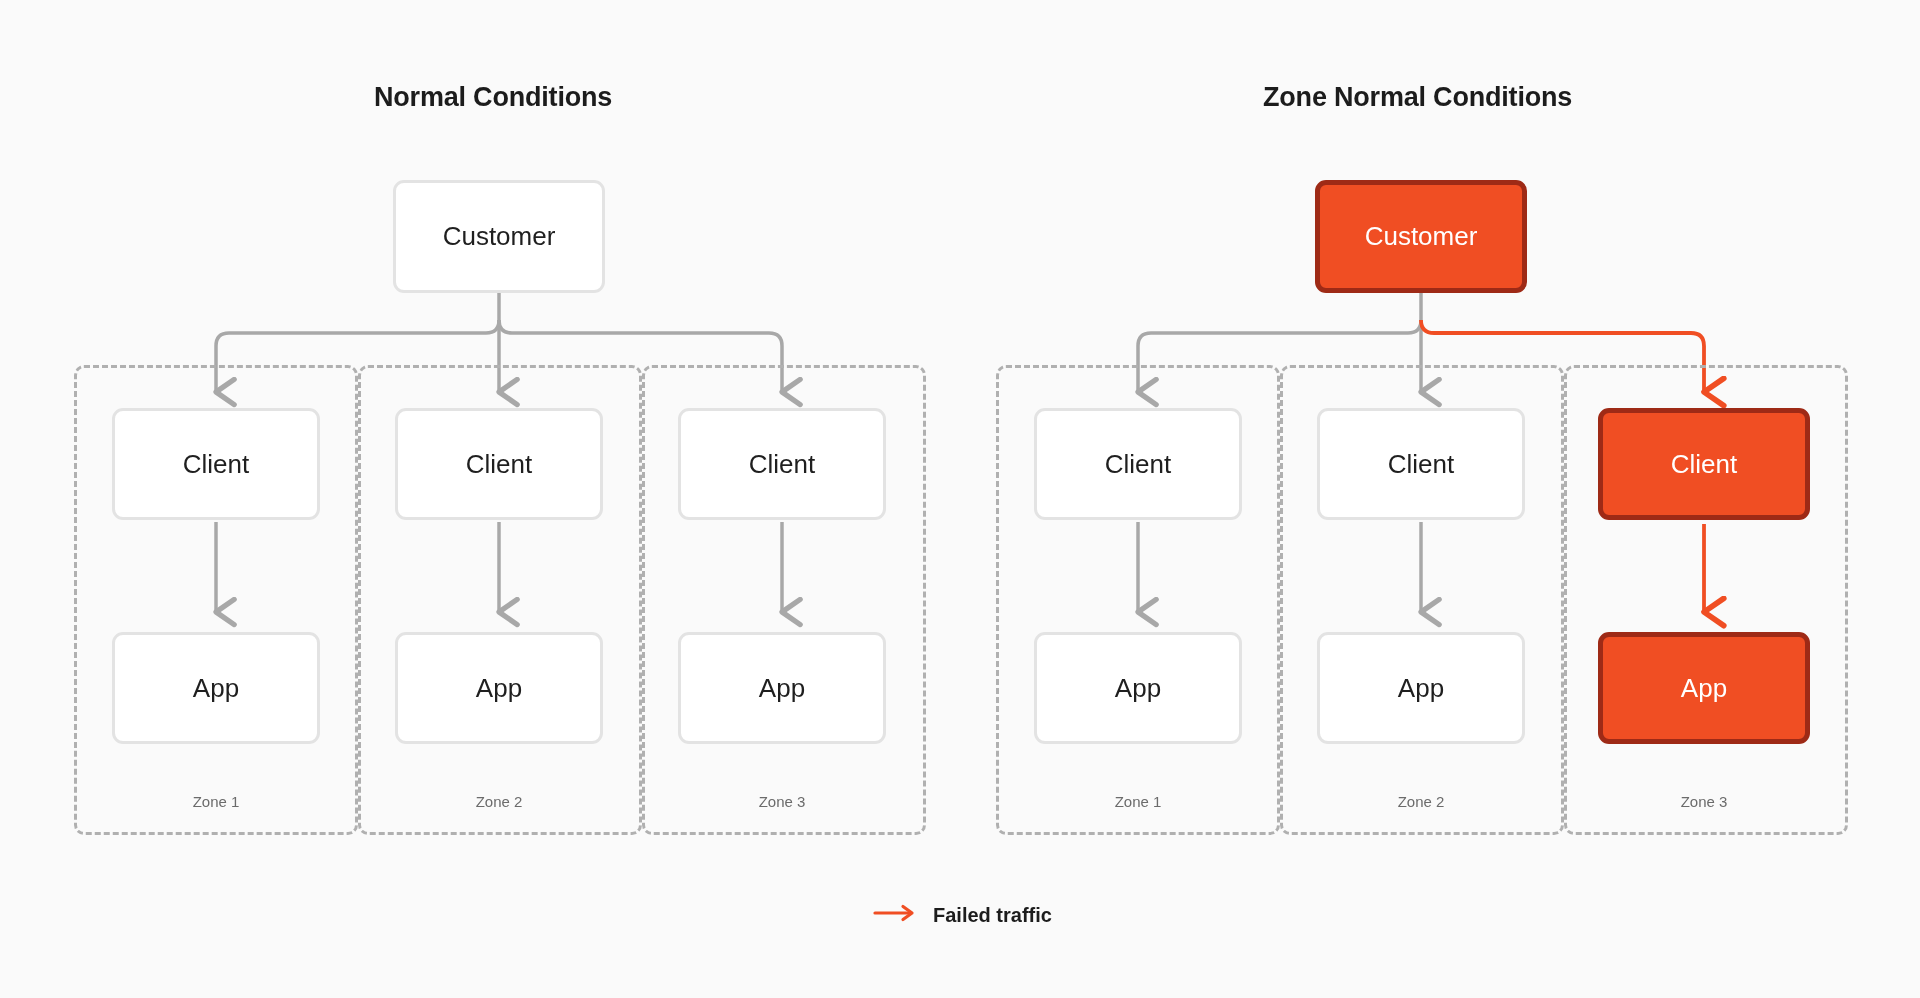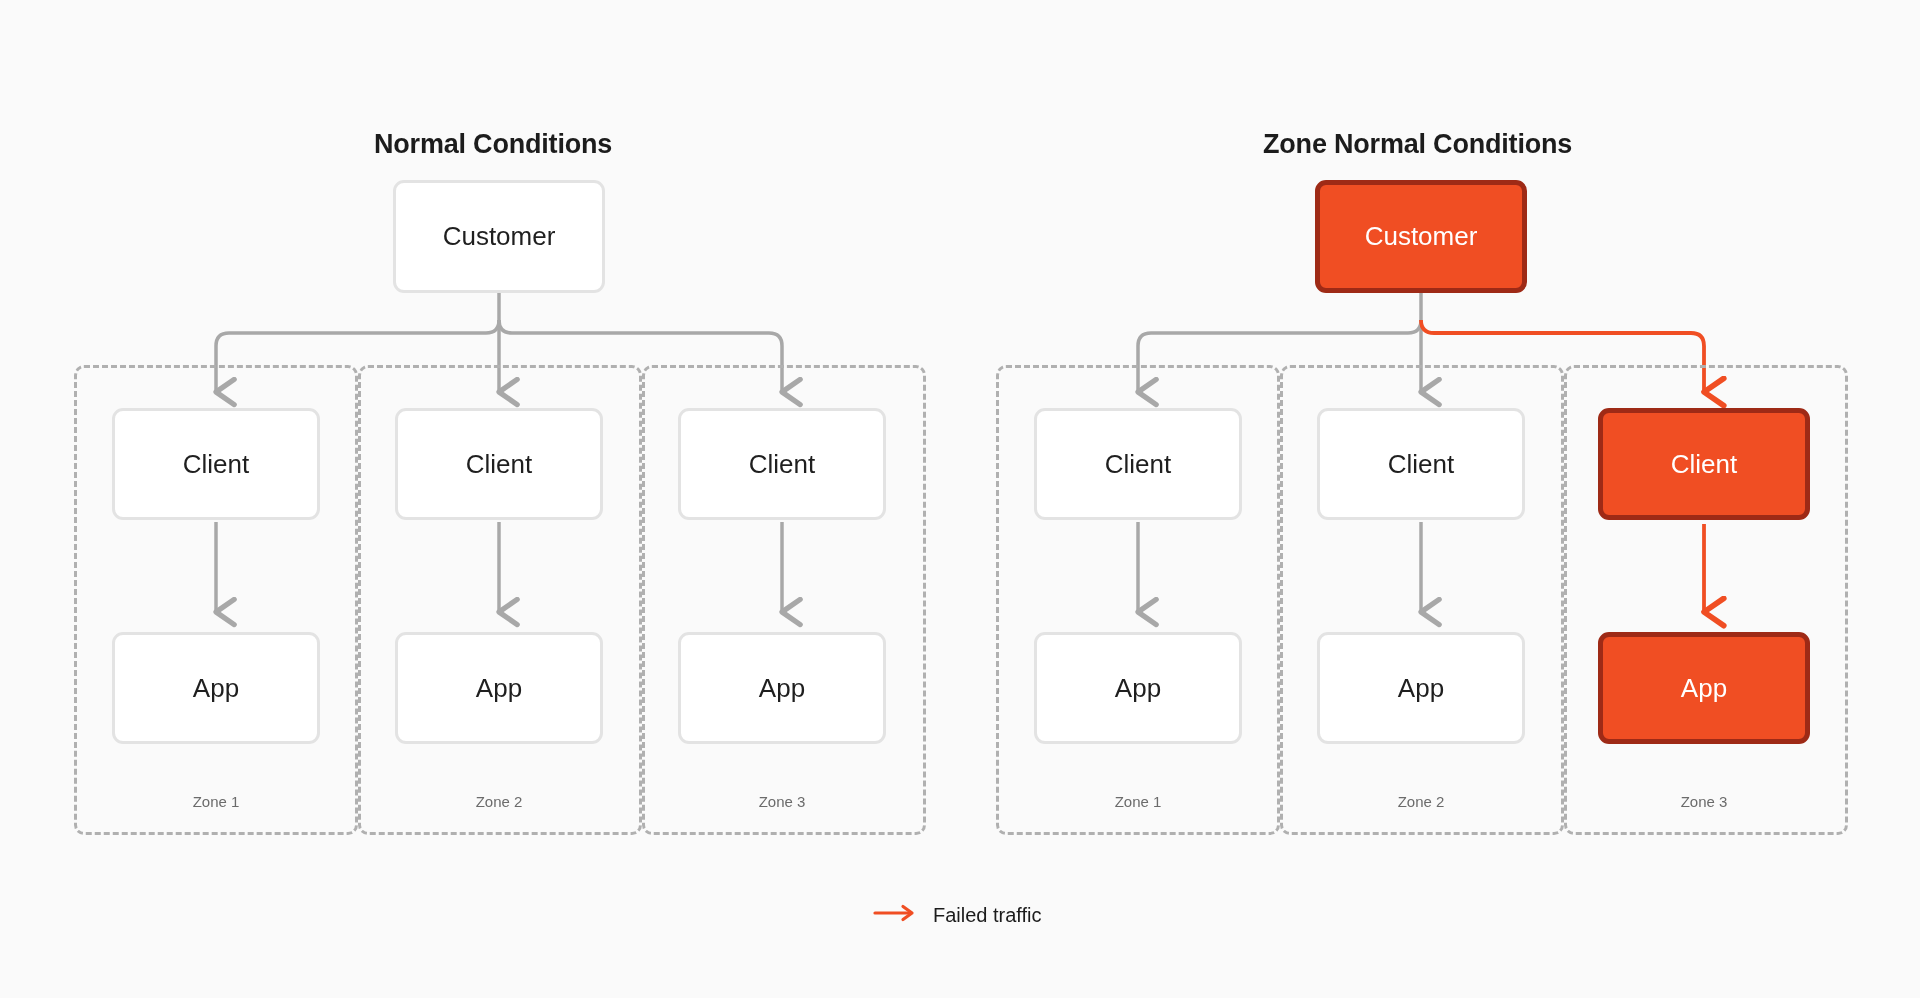--- a/index.html
+++ b/index.html
@@ -22,21 +22,20 @@
   }
 
   
   .panel-title {
     position: absolute;
     font-size: 27px;
     font-weight: bold;
     color: #1C1C1C;
     letter-spacing: -0.2px;
     white-space: nowrap;
-    margin-top: 47px;
   }
   #title-left  { left: 374px; top: 82px; }
   #title-right { left: 1263px; top: 82px; }
 
   
   .legend-top {
     position: absolute;
     left: 838px;
     top: 80px;
     display: flex;
@@ -115,20 +114,21 @@
   }
 
   
   #legend-bottom {
     position: absolute;
     left: 873px;
     top: 903px;
     display: flex;
     align-items: center;
     gap: 16px;
+    font-weight: bold;
   }
   #legend-bottom .legend-text { font-size: 20px; }
 </style>
 </head>
 <body>
 
 <div id="stage">
 
   <div class="panel-title" id="title-left">Normal Conditions</div>
 

